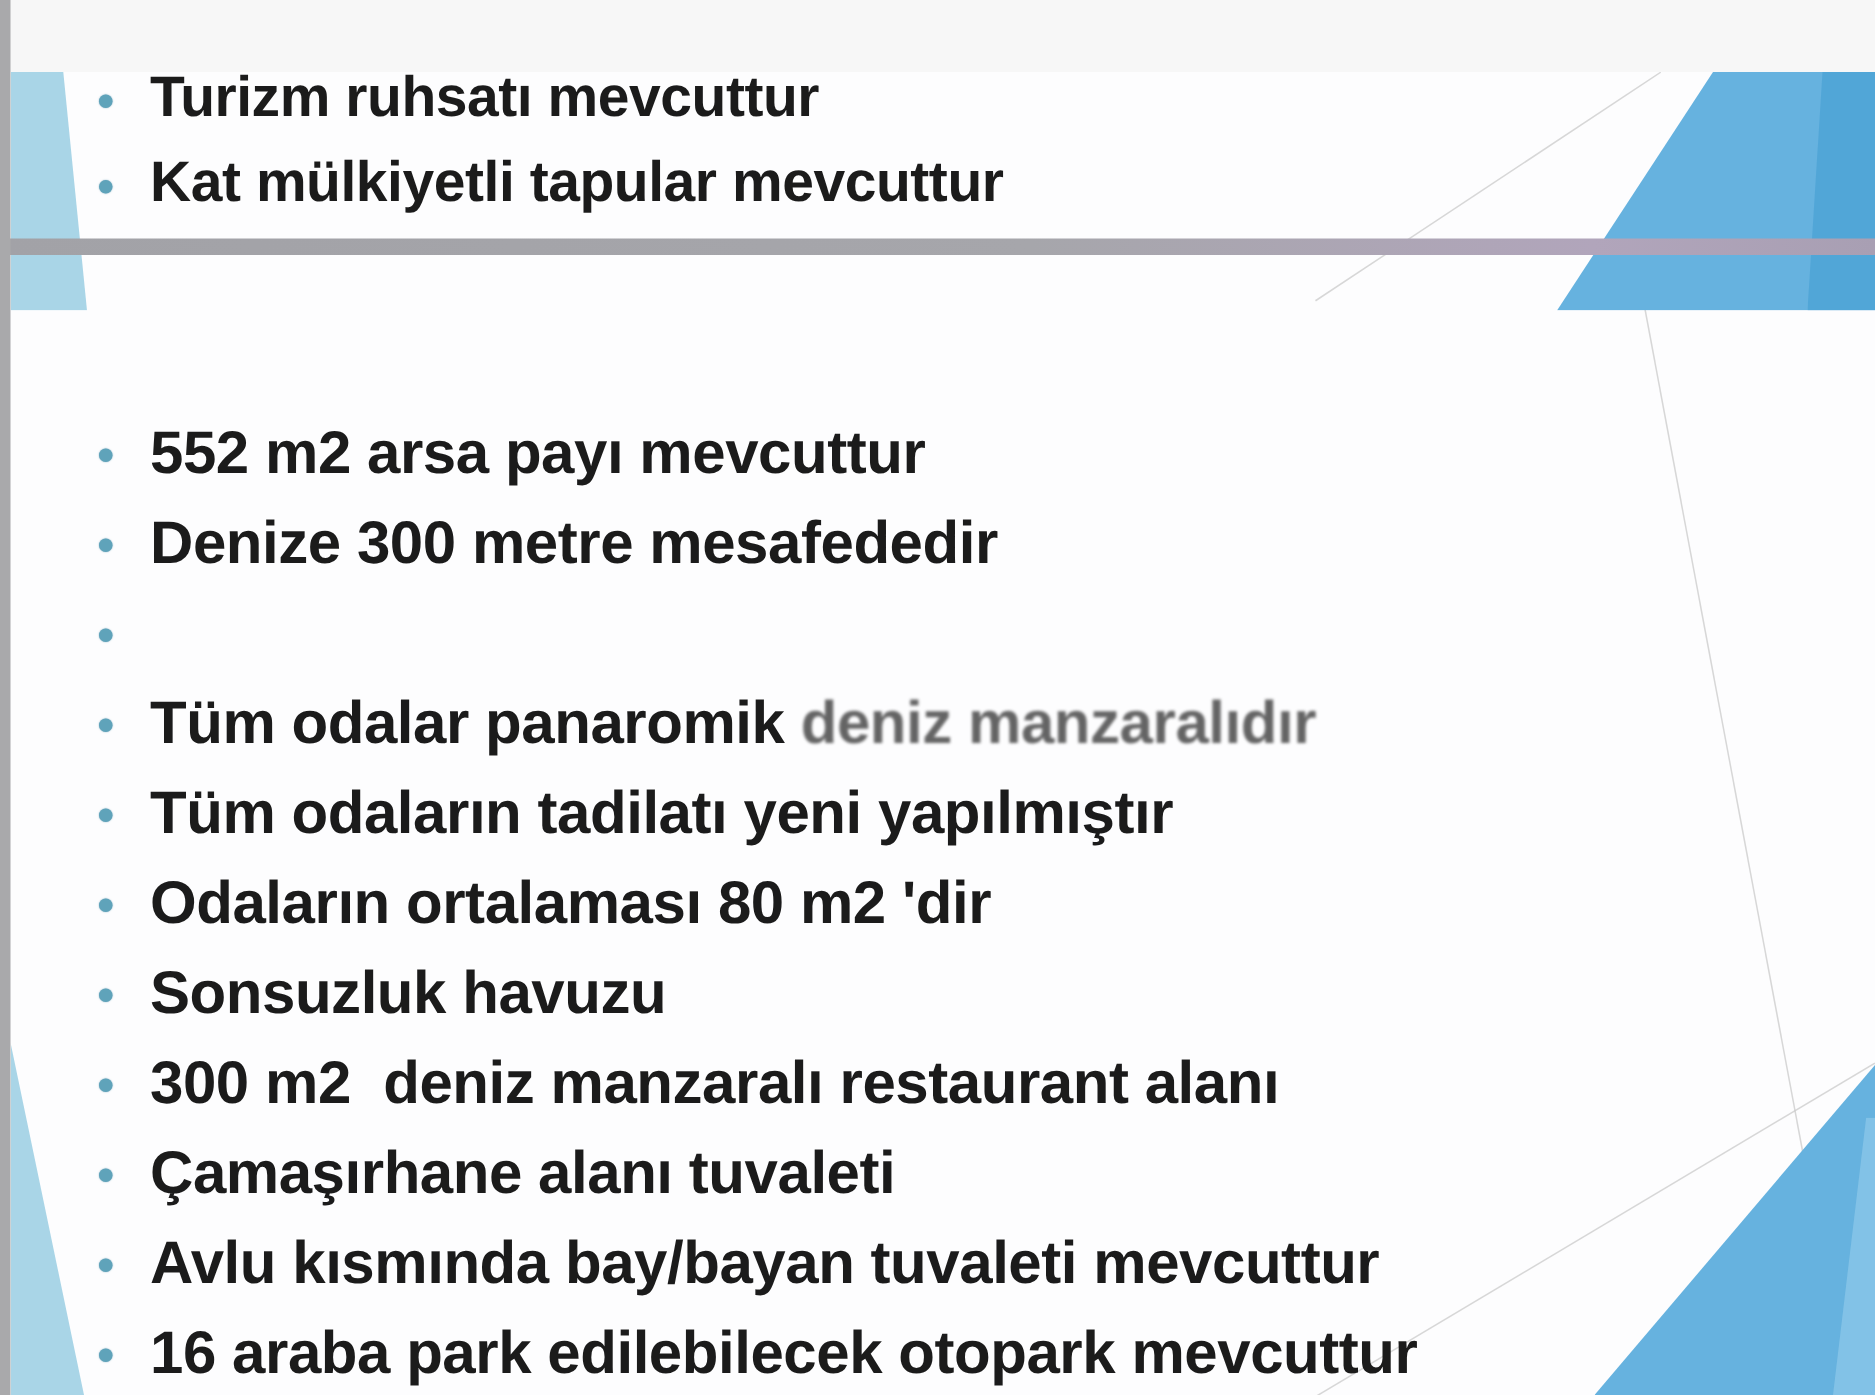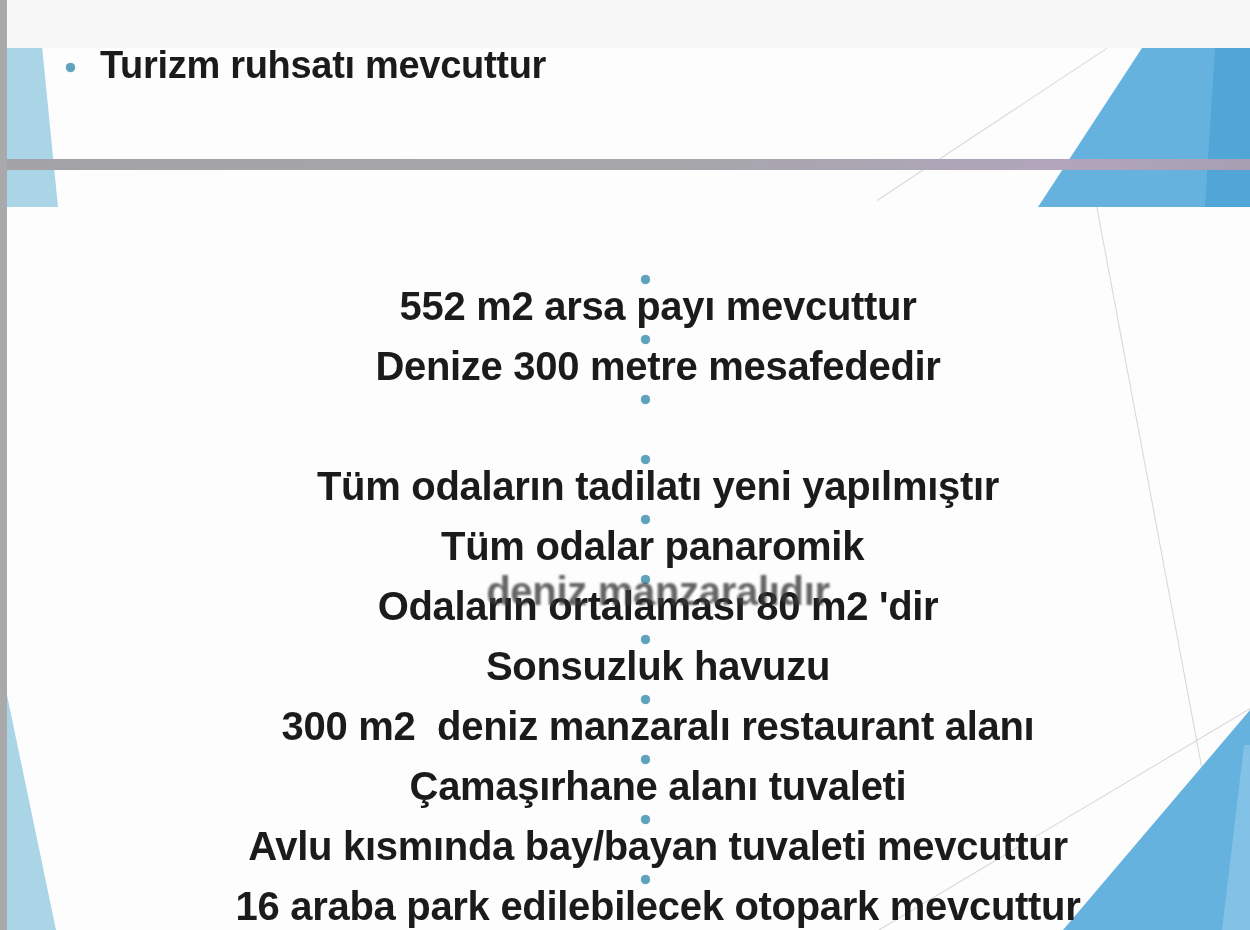--- a/index.html
+++ b/index.html
@@ -46,21 +46,21 @@
   .hl-s1{left:877px;top:152px;width:276px;transform:rotate(-33.5deg);}
   .hl-s2-steep{left:1090px;top:0;width:773px;transform:rotate(79.4deg);}
   .hl-s2-shallow{left:878px;top:760px;width:433px;transform:rotate(-30.8deg);}
 
   
   .bullets{position:absolute;left:0;right:0;z-index:3;}
   .bullets-s1{top:-11px;}
   .bullets-s2{top:102px;}
   .row{display:flex;align-items:center;padding-left:66px;}
   .bullets-s1 .row{height:57px;}
-  .bullets-s2 .row{height:60px;flex-direction:column;}
+  .bullets-s2 .row{height:60px;}
   .dot{flex:0 0 auto;width:9px;height:9px;border-radius:50%;background:var(--bullet-color);
     margin-right:25px;margin-top:3px;box-shadow:0 0 1px rgba(60,130,160,.7);}
   .txt{font-size:40px;font-weight:700;color:var(--text-color);letter-spacing:-0.3px;white-space:pre;}
   .bullets-s1 .txt{font-size:38px;}
   .faded{filter:blur(1px);opacity:.78;color:#3a3a3a;}
 </style>
 </head>
 <body>
 
 <div class="viewport">
@@ -68,20 +68,24 @@
   <div class="slide slide1">
     <div class="shape wedge-top-left"></div>
     <div class="hairline hl-s1"></div>
     <div class="shape tri-top-right"></div>
     <div class="shape tri-top-right-dark"></div>
 
     <div class="bullets bullets-s1">
       <div class="row">
         <span class="dot"></span>
         <span class="txt">Turizm ruhsatı mevcuttur</span>
+      </div>
+      <div class="row">
+        <span class="dot"></span>
+        <span class="txt">Kat mülkiyetli tapular mevcuttur</span>
       </div>
     </div>
   </div>
 
   <div class="divider"></div>
 
   <div class="slide slide2">
     <div class="hairline hl-s2-steep"></div>
     <div class="hairline hl-s2-shallow"></div>
     <div class="shape wedge-bottom-left"></div>
@@ -95,26 +99,26 @@
       </div>
       <div class="row">
         <span class="dot"></span>
         <span class="txt">Denize 300 metre mesafededir</span>
       </div>
       <div class="row">
         <span class="dot"></span>
       </div>
       <div class="row">
         <span class="dot"></span>
-        <span class="txt">Tüm odaların tadilatı yeni yapılmıştır</span>
+        <span class="txt">Tüm odalar panaromik </span>
+          <span class="txt faded">deniz manzaralıdır</span>
       </div>
       <div class="row">
         <span class="dot"></span>
-        <span class="txt">Tüm odalar panaromik </span>
-          <span class="txt faded">deniz manzaralıdır</span>
+        <span class="txt">Tüm odaların tadilatı yeni yapılmıştır</span>
       </div>
       <div class="row">
         <span class="dot"></span>
         <span class="txt">Odaların ortalaması 80 m2 'dir</span>
       </div>
       <div class="row">
         <span class="dot"></span>
         <span class="txt">Sonsuzluk havuzu</span>
       </div>
       <div class="row">

